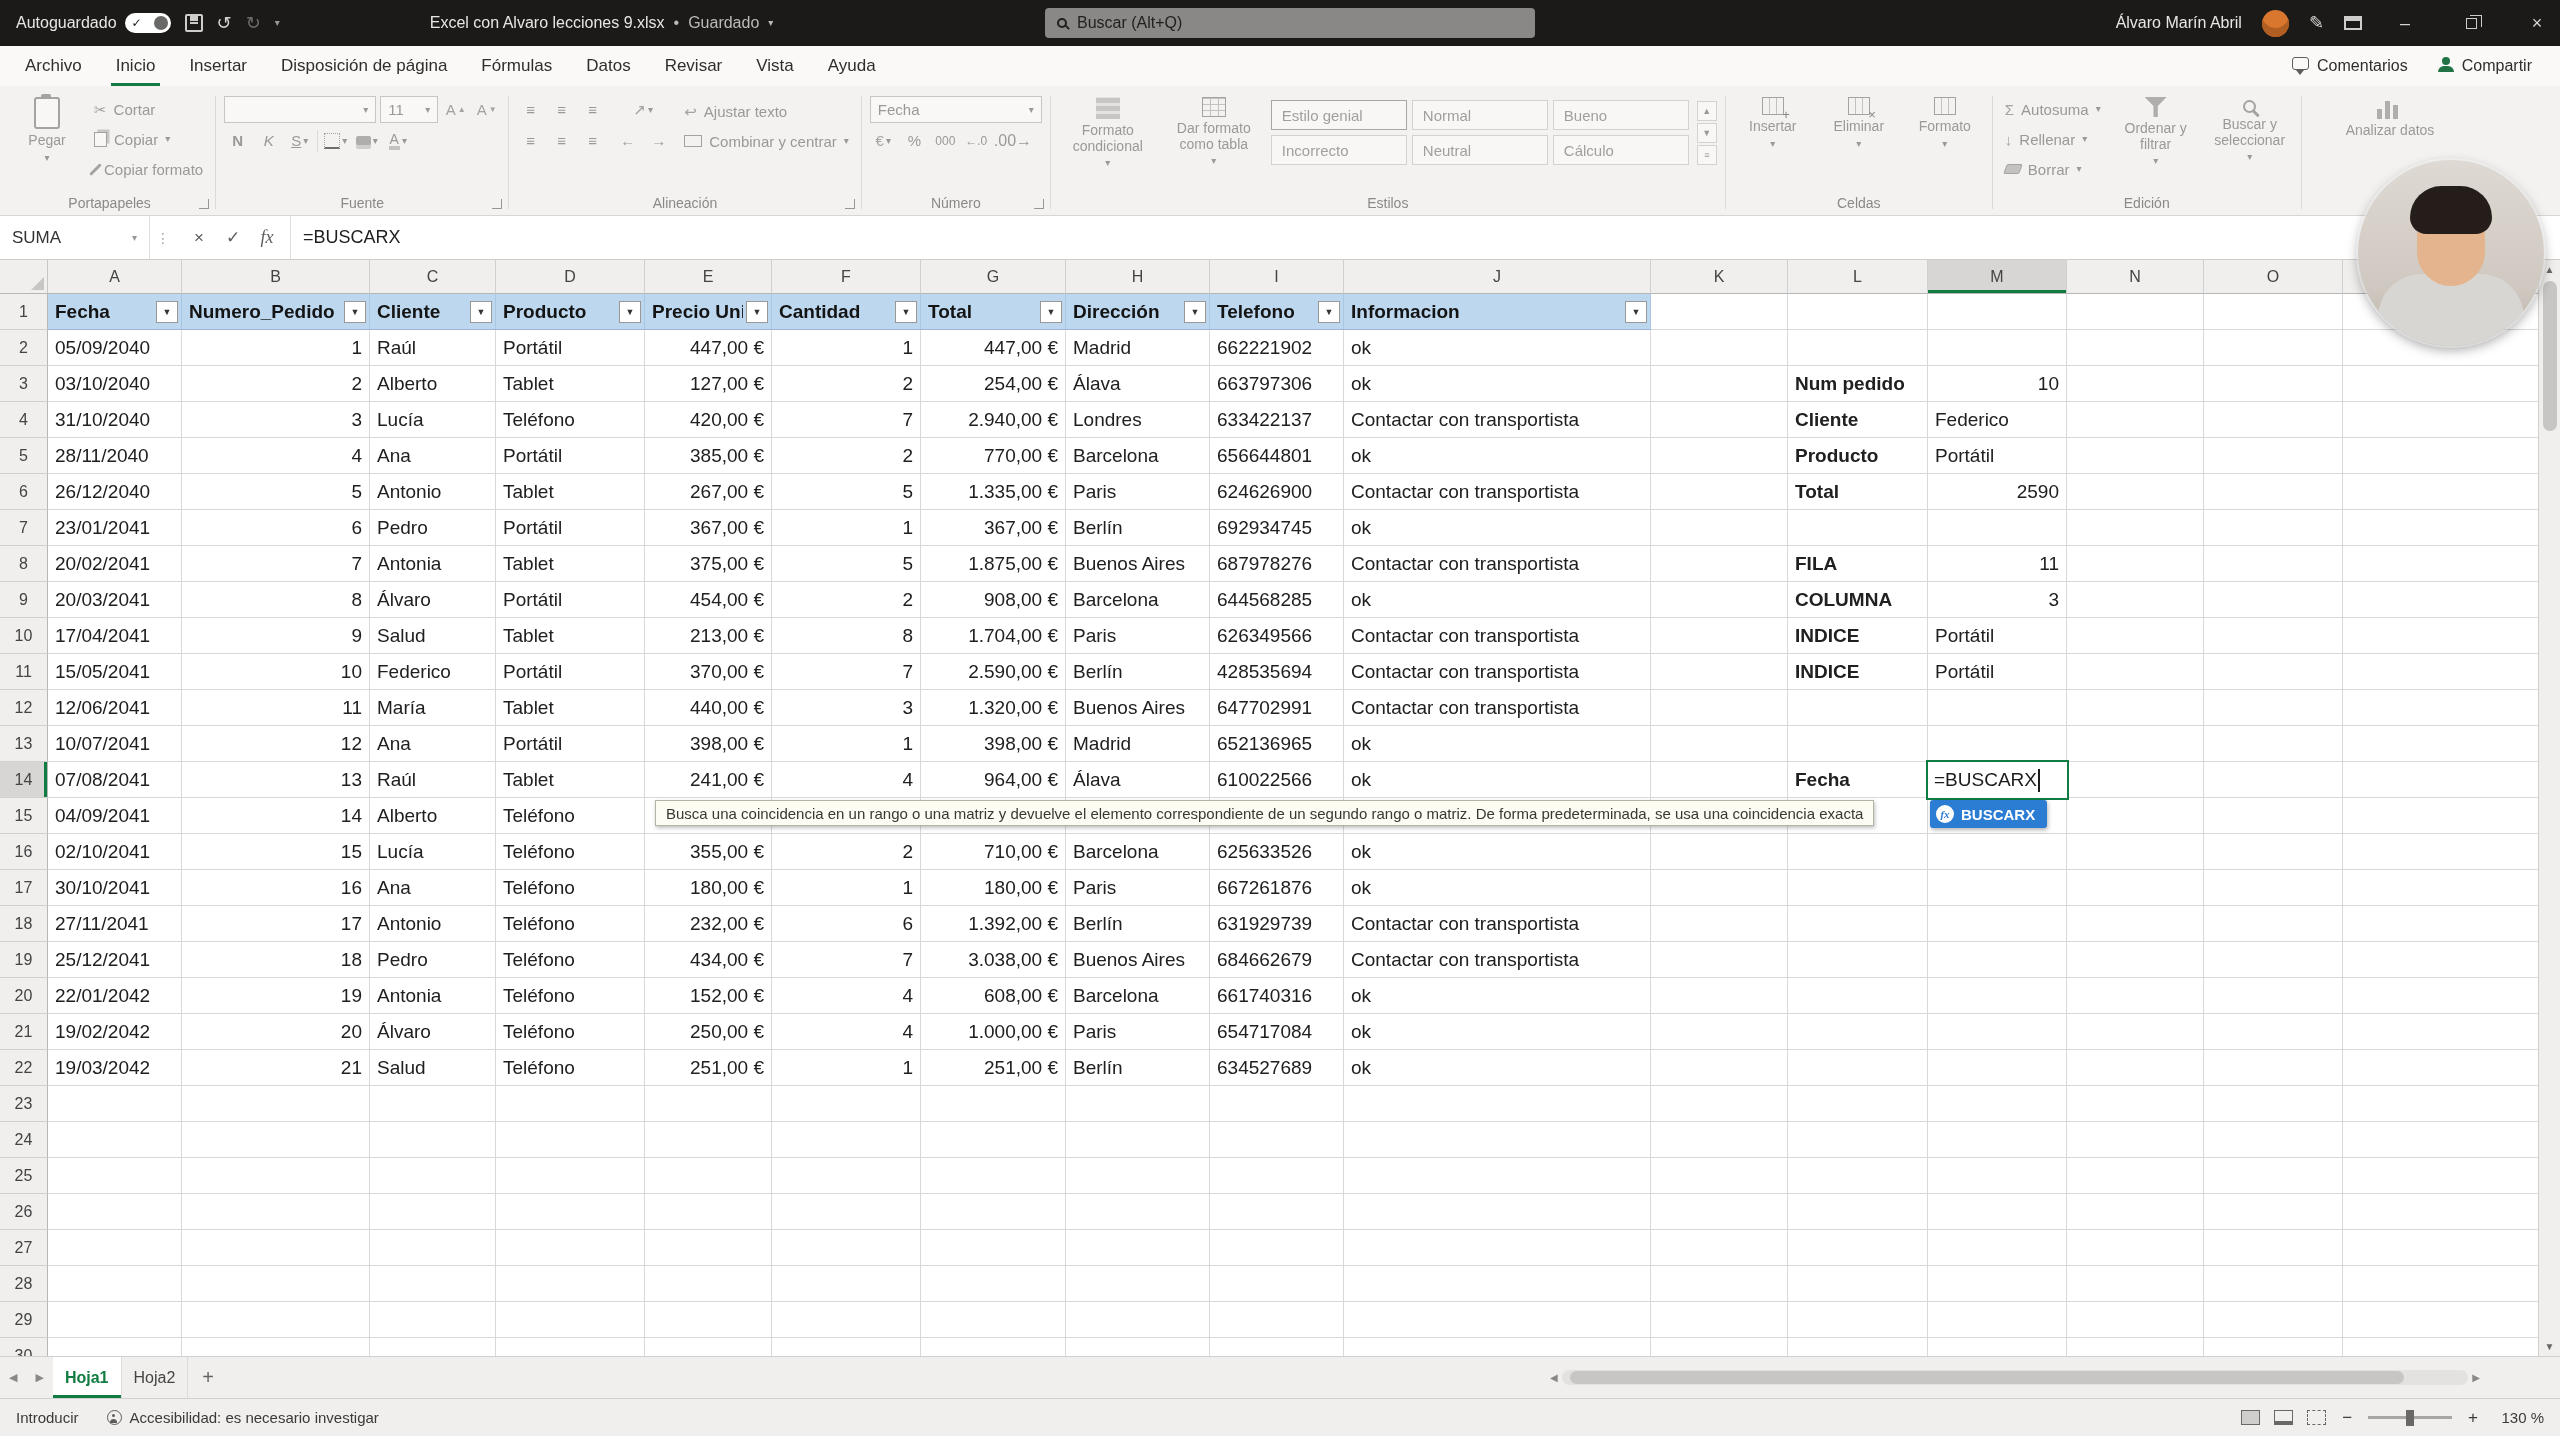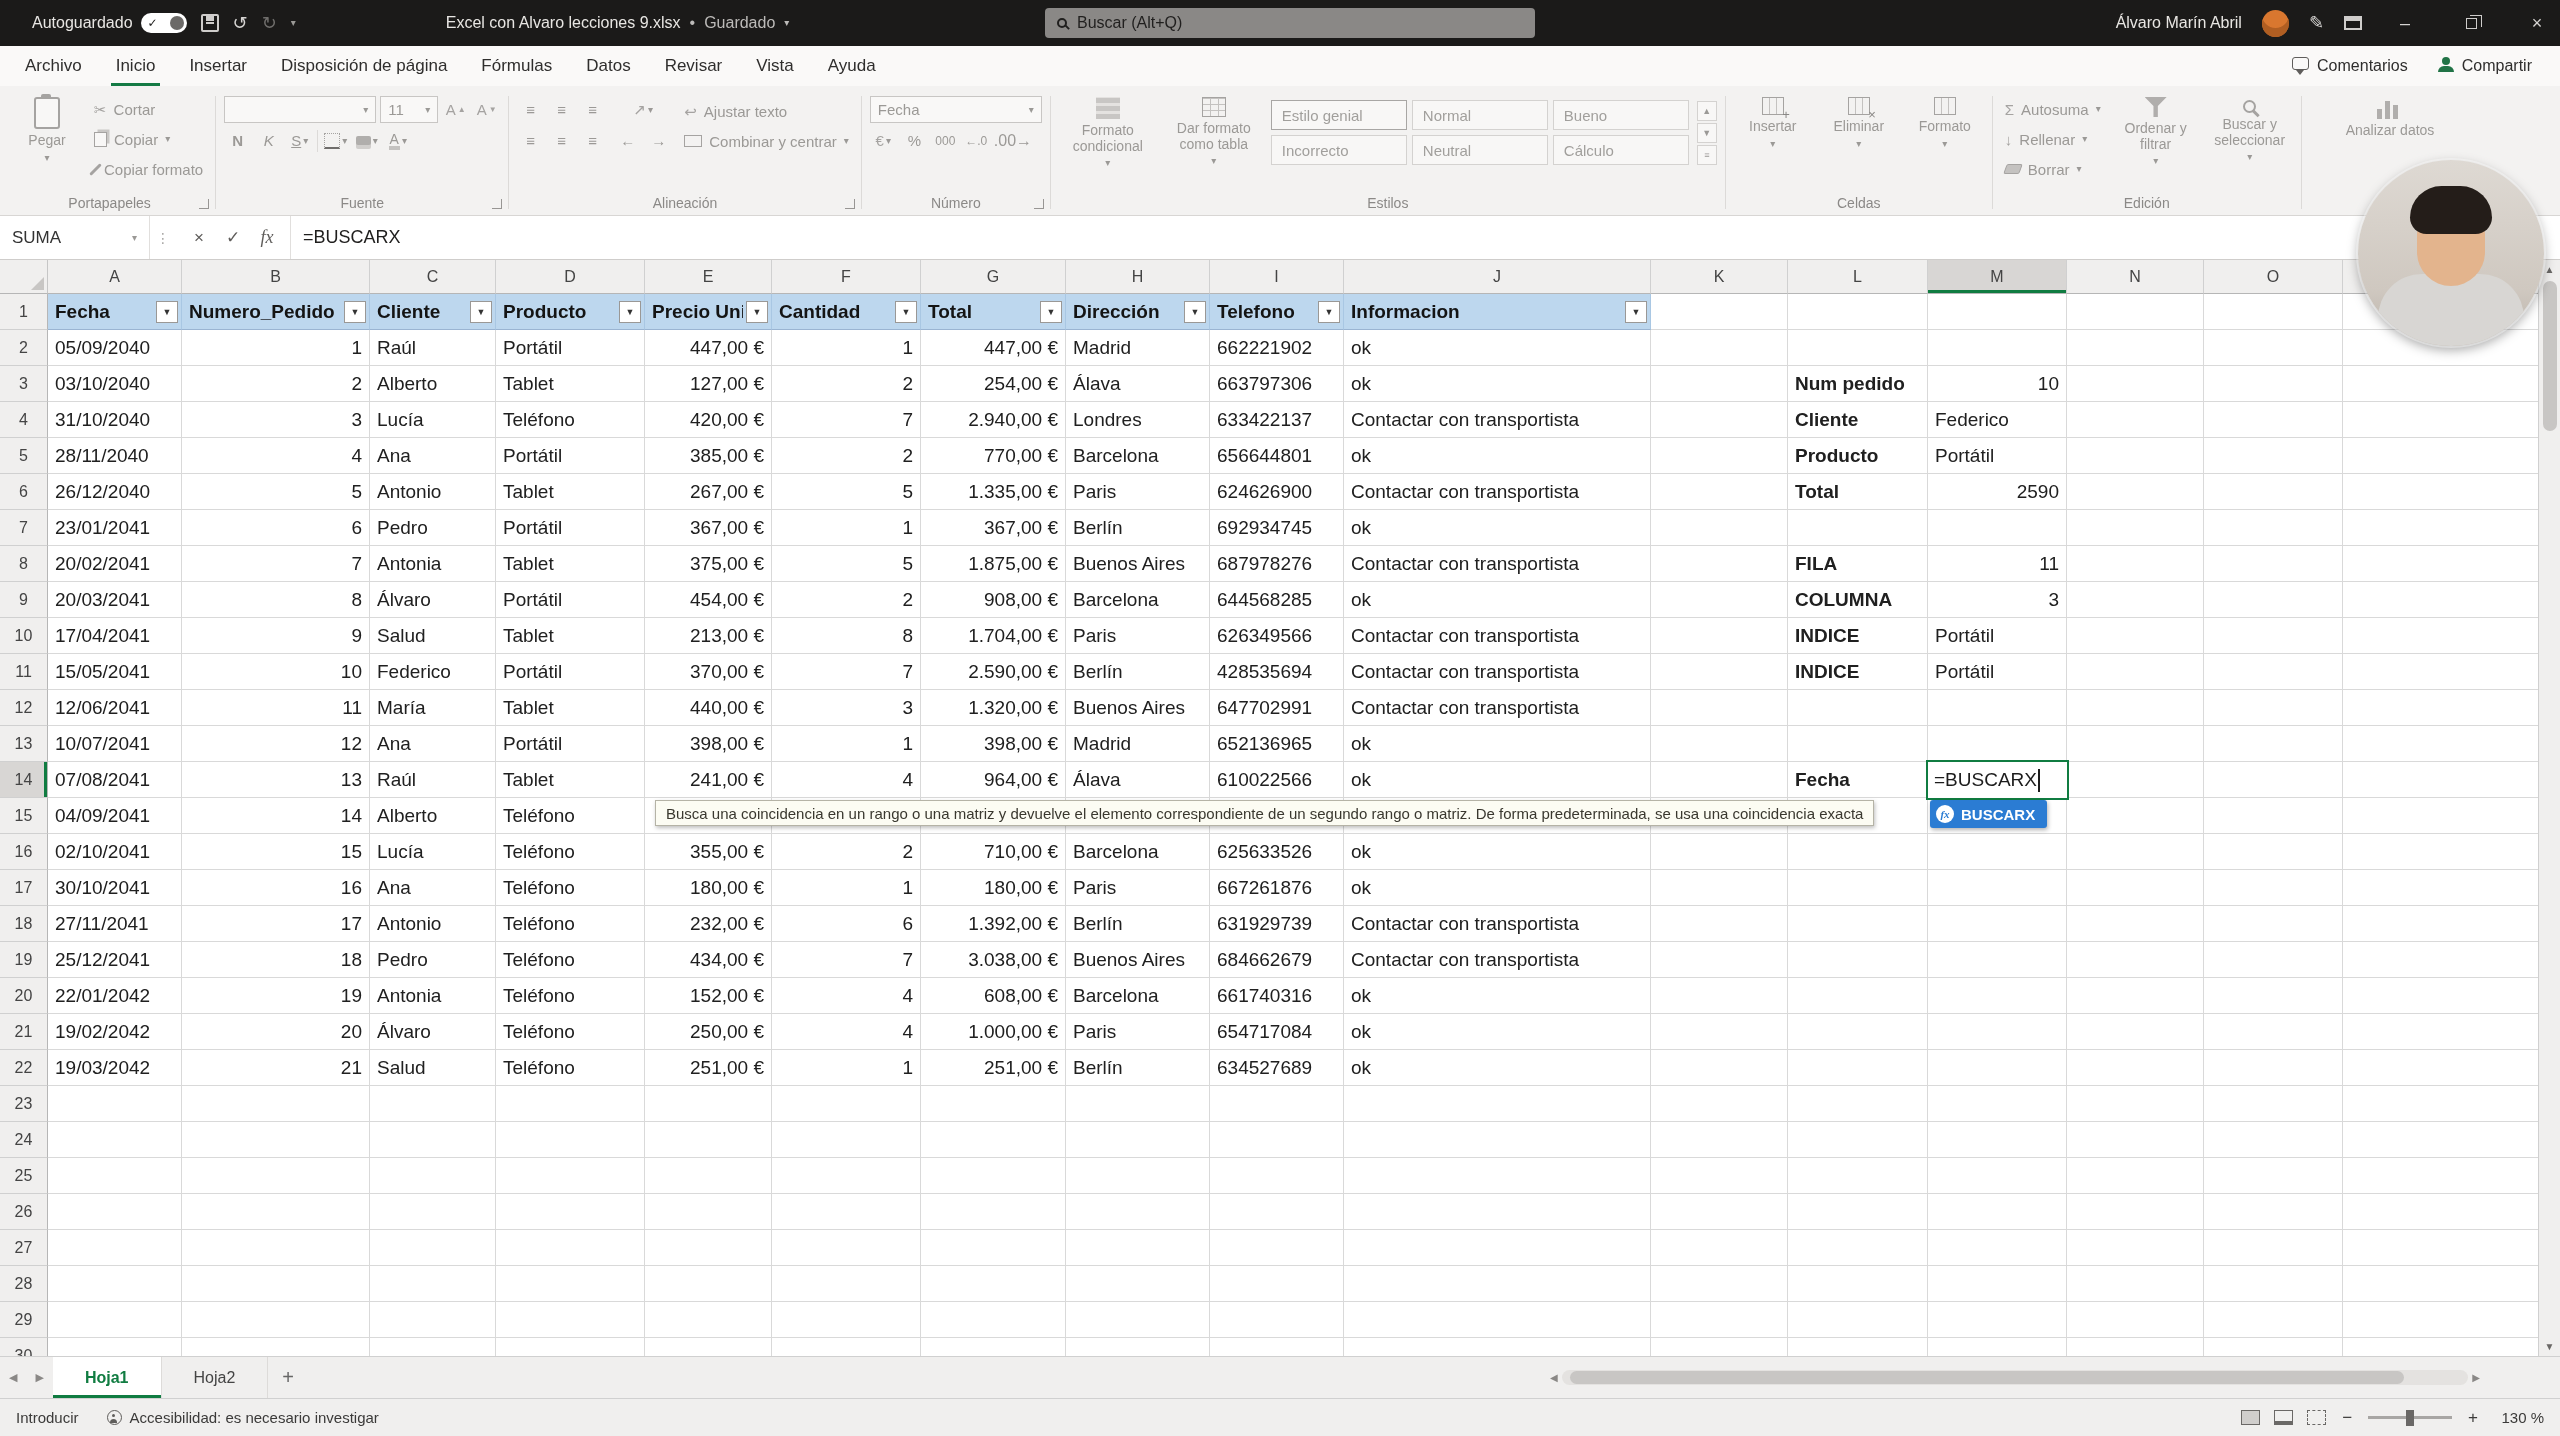--- a/index.html
+++ b/index.html
@@ -1,21 +1,21 @@
 <!DOCTYPE html>
 <html><head>
 <meta charset="utf-8">
 <style>
 *{box-sizing:border-box;margin:0;padding:0}
 html,body{width:2560px;height:1436px;overflow:hidden;font-family:"Liberation Sans","DejaVu Sans",sans-serif}
 #app{width:2560px;height:1436px;display:flex;flex-direction:column;background:#fff;position:relative}
 
 
 .tb{flex:0 0 46px;background:#1b1a19;display:flex;align-items:center;color:#e8e6e3;font-size:16px;position:relative}
-.tb-left{display:flex;align-items:center;gap:14px;padding-left:32px}
+.tb-left{display:flex;align-items:center;gap:14px;padding-left:16px}
 .autosave{display:flex;align-items:center;gap:8px}
 .aspill{width:46px;height:20px;border-radius:10px;background:#fff;display:flex;align-items:center;justify-content:space-between;padding:0 3px}
 .aspill .chk{color:#1b1a19;font-size:12px;font-weight:bold;margin-left:4px}
 .aspill .knob{width:14px;height:14px;border-radius:50%;background:#6b6967}
 .ic-save{width:18px;height:18px;border:2px solid #cfcdcb;border-radius:2px;position:relative}
 .ic-save:before{content:"";position:absolute;top:-1px;left:3px;right:3px;height:6px;background:#cfcdcb}
 .ic-save:after{content:"";position:absolute;bottom:1px;left:3px;right:3px;height:5px;border-top:2px solid #cfcdcb}
 .tbglyph{font-size:18px;color:#d6d4d2}
 .tbglyph.dim{color:#6f6d6b}
 .tb-title{margin-left:150px;display:flex;align-items:center;gap:9px;white-space:nowrap;font-size:16px}
@@ -118,21 +118,21 @@
 @keyframes blink{50%{opacity:0}}
 .ftooltip{position:absolute;height:26px;display:flex;align-items:center;padding:0 10px;background:#fcfcf3;border:1px solid #b5b3a6;box-shadow:1px 2px 4px rgba(0,0,0,.25);font-size:15px;color:#3a382f;white-space:nowrap;z-index:40}
 .acitem{position:absolute;height:28px;display:flex;align-items:center;gap:7px;padding:0 12px 0 6px;background:#2b7cd3;border-radius:3px;box-shadow:1px 2px 4px rgba(0,0,0,.3);color:#fff;font-size:15px;font-weight:bold;z-index:40}
 .fxbadge{width:18px;height:18px;border-radius:50%;background:#fff;color:#2b7cd3;font-size:11px;font-style:italic;font-weight:bold;display:flex;align-items:center;justify-content:center;font-family:"Liberation Serif",serif}
 .vscroll{flex:0 0 22px;background:#f0efee;border-left:1px solid #d0d0d0;display:flex;flex-direction:column;align-items:center;color:#6a6866;font-size:10px;padding:4px 0}
 .vthumb{width:14px;height:150px;background:#c8c6c4;border-radius:7px;margin-top:6px}
 
 
 .tabbar{flex:0 0 42px;background:#f0efee;border-top:1px solid #d0d0d0;display:flex;align-items:stretch;position:relative;font-size:16px}
 .tnav{display:flex;align-items:center;padding:0 9px;color:#8a8886;font-size:11px}
-.stab{display:flex;align-items:center;padding:0 32px;color:#444;border-right:1px solid #dddbd9}
+.stab{display:flex;align-items:center;padding:0 12px;color:#444;border-right:1px solid #dddbd9}
 .stab.active{background:#fff;color:#107c41;font-weight:bold;box-shadow:inset 0 -3px 0 0 #107c41}
 .addsheet{display:flex;align-items:center;padding:0 14px;color:#666;font-size:20px}
 .hscroll{position:absolute;right:80px;top:13px;width:930px;height:15px;display:flex;align-items:center;gap:4px}
 .hs-a{font-size:10px;color:#8a8886}
 .hs-track{flex:1;height:15px;background:#e4e2e0;border-radius:8px;position:relative}
 .hs-thumb{position:absolute;left:8px;top:1px;bottom:1px;width:92%;background:#c8c6c4;border-radius:7px}
 
 
 .sbar{flex:0 0 38px;background:#f0efee;border-top:1px solid #d0d0d0;display:flex;align-items:center;font-size:15px;color:#3b3a39;padding:0 16px;gap:28px}
 .accgroup{display:flex;align-items:center;gap:8px}

